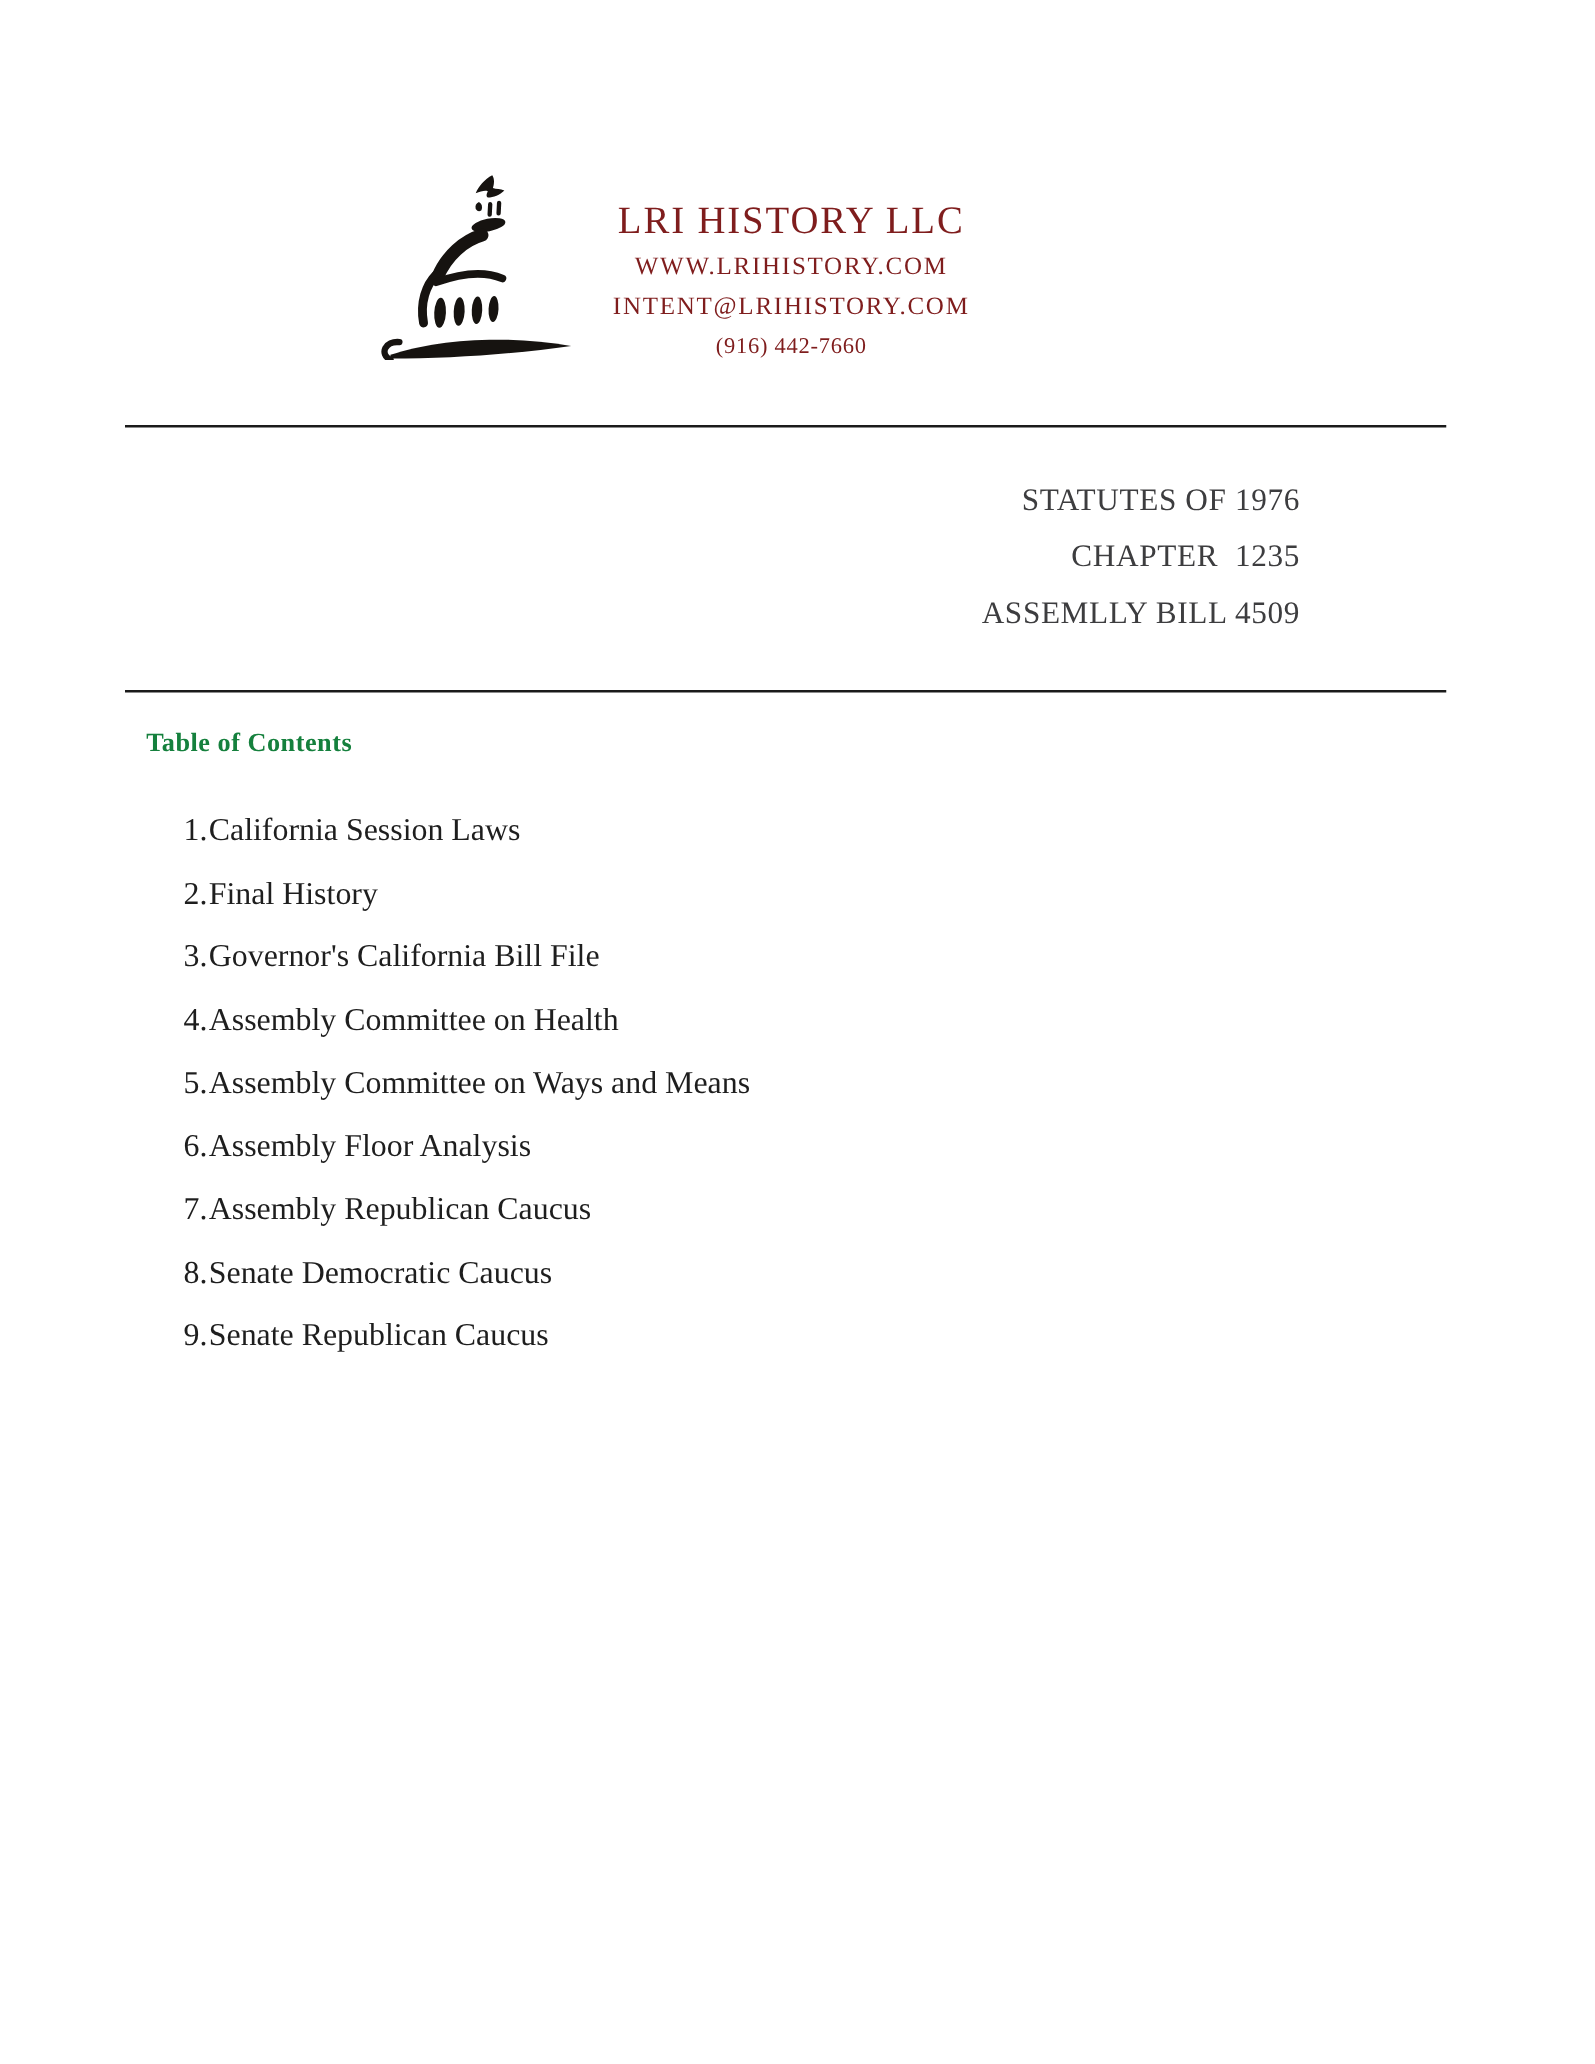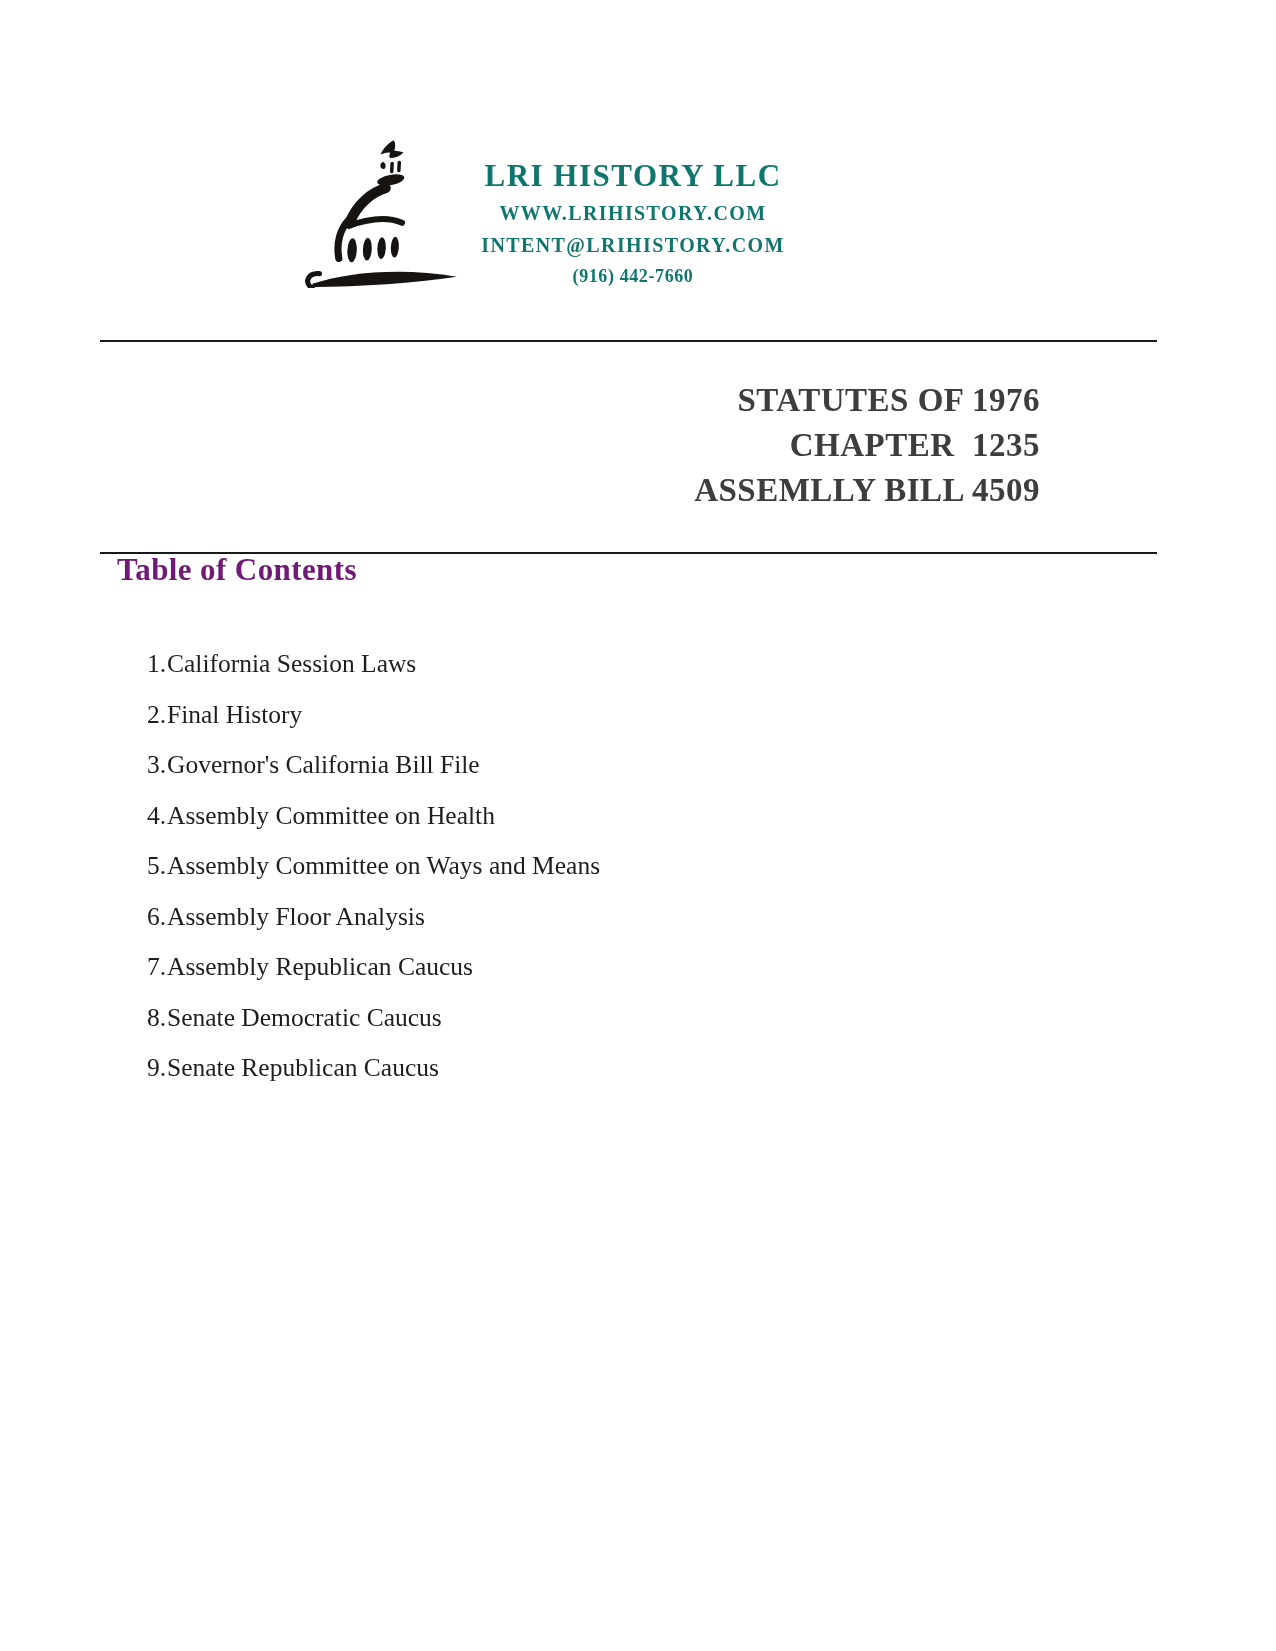--- a/index.html
+++ b/index.html
@@ -25,22 +25,21 @@
     top: 130px;
     width: 168px;
     height: 158px;
   }
   .org-block {
     position: absolute;
     left: 408px;
     top: 155px;
     width: 450px;
     text-align: center;
-    color: #0f766e;
-    font-weight: bold;
+    color: #7f1d1d;
   }
   .company-name {
     font-size: 31px;
     letter-spacing: 1.5px;
     line-height: 42px;
     white-space: nowrap;
   }
   .org-line {
     font-size: 20px;
     letter-spacing: 1.4px;
@@ -66,37 +65,37 @@
   .rule-mid { top: 552px; }
 
   
   .reference {
     position: absolute;
     right: 236px;
     top: 378px;
     text-align: right;
   }
   .ref-line {
-    font-size: 33px;
-    font-weight: bold;
+    font-size: 25px;
+    font-weight: normal;
     letter-spacing: 0.5px;
     line-height: 45px;
     color: var(--reference-ink, #3d3d3f);
     white-space: pre; 
   }
 
   
   .toc-title {
     position: absolute;
     left: 117px;
-    top: 552px;
-    font-size: 31px;
+    top: 582px;
+    font-size: 21px;
     font-weight: bold;
     letter-spacing: 0.4px;
-    color: #701a75;
+    color: #15803d;
   }
   .toc-list {
     position: absolute;
     left: 100px;
     top: 639px;
     list-style: none;
   }
   .toc-item {
     display: flex;
     align-items: baseline;

